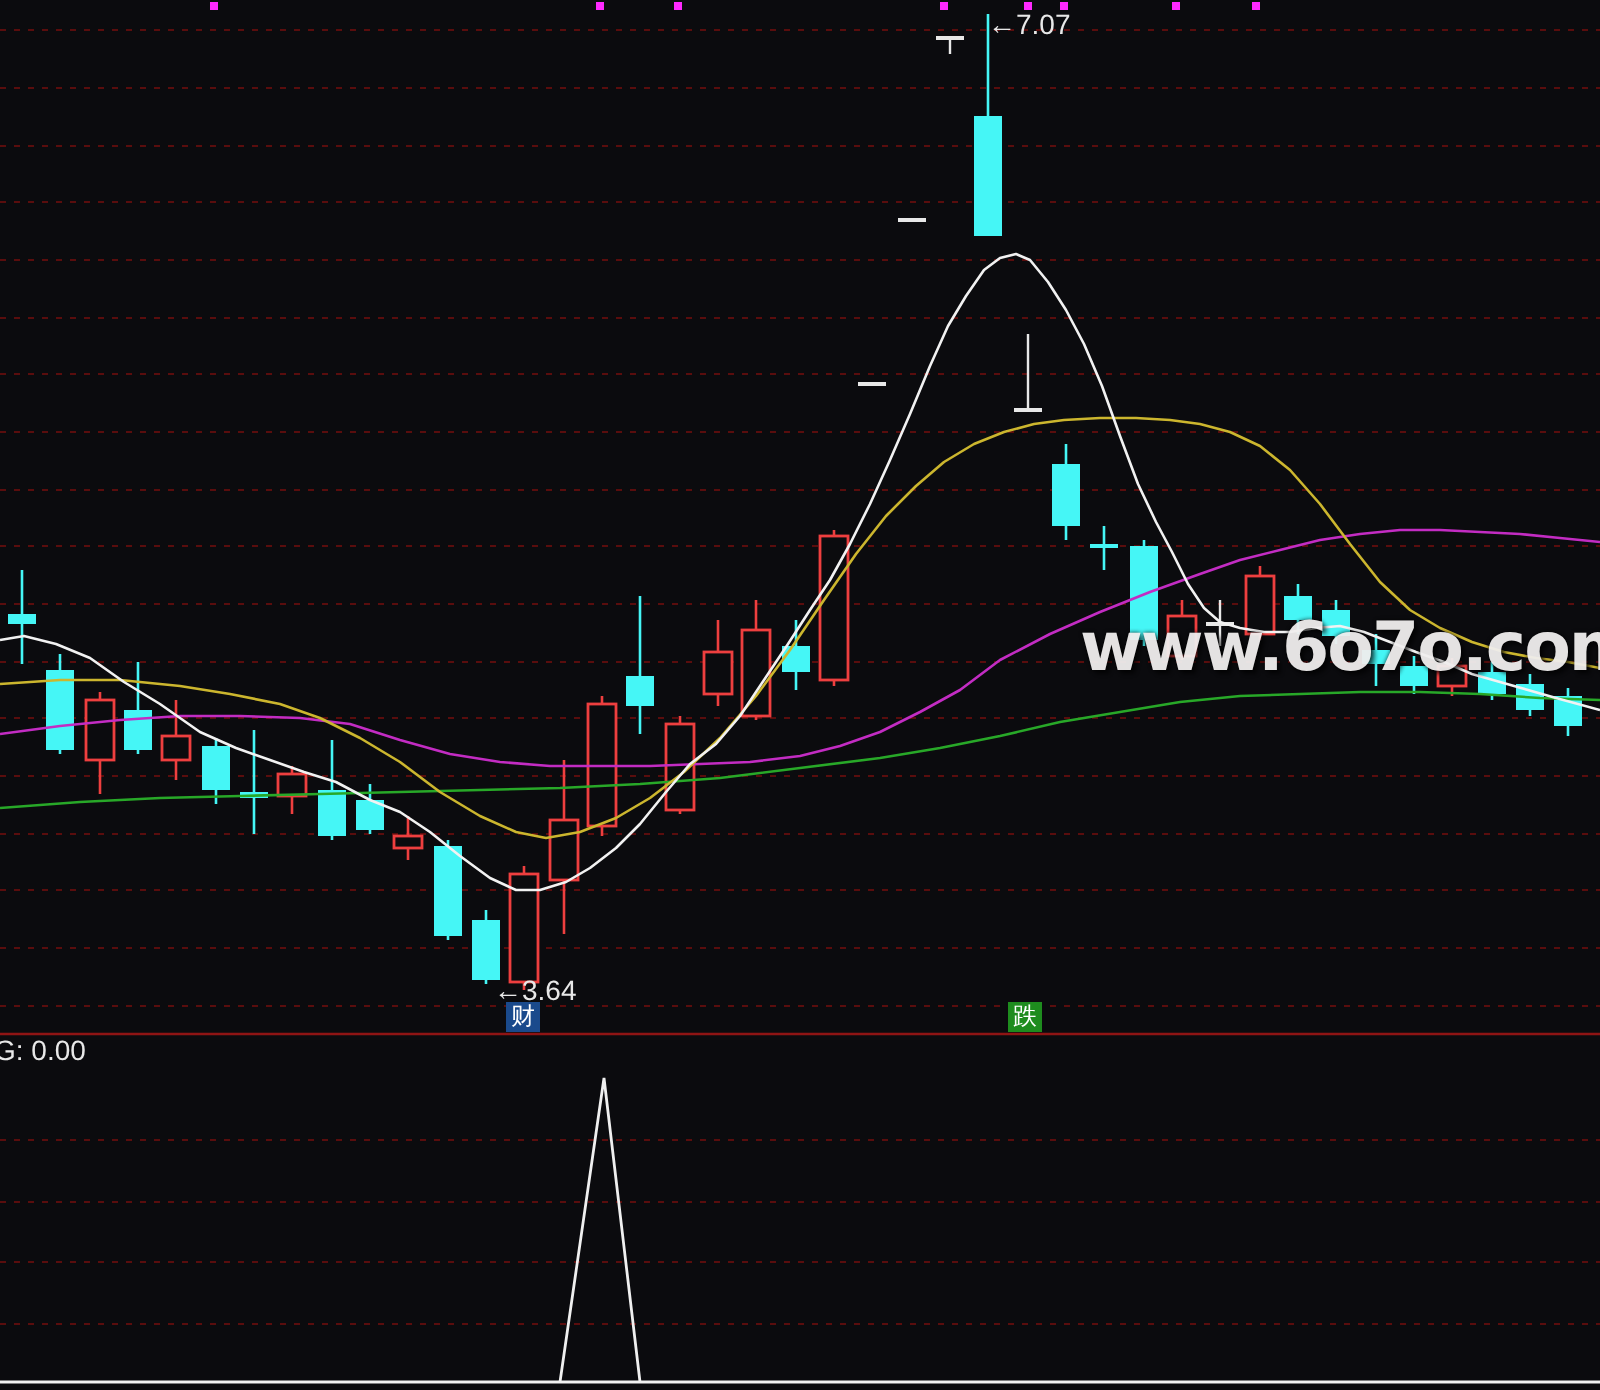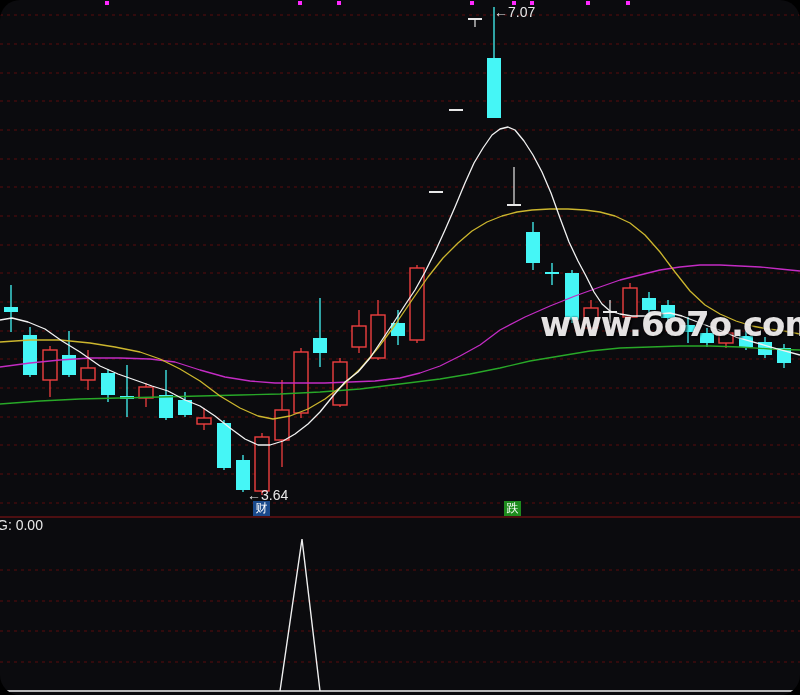--- a/index.html
+++ b/index.html
@@ -1,17 +1,17 @@
 <!DOCTYPE html>
 <html><head>
 <meta charset="utf-8">
 <style>
   html,body{margin:0;padding:0;background:#000;}
   .stage{position:relative;width:800px;height:695px;background:#0b0b0e;overflow:hidden;
-         font-family:"Liberation Sans",sans-serif;border-radius:20px;}
+         font-family:"Liberation Sans",sans-serif;}
   .stage svg{position:absolute;left:0;top:0;}
   .wm{position:absolute;left:540px;top:306px;width:260px;
       font-family:"DejaVu Sans",sans-serif;font-weight:bold;font-size:34px;line-height:36px;
       letter-spacing:-1px;color:#f0eeee;opacity:.95;
       text-shadow:0 0 2px rgba(0,0,0,.85),2px 2px 2px rgba(0,0,0,.6);white-space:nowrap;}
   .tag{position:absolute;width:17px;height:15px;font-size:12px;line-height:15px;
        text-align:center;color:#fff;font-family:"DejaVu Sans",sans-serif;}
   .tag-cai{left:253px;top:501px;background:#1a4a8c;}
   .tag-die{left:504px;top:501px;background:#1e8c1e;}
   .glabel{position:absolute;left:-3px;top:517px;font-size:14px;color:#e8e8e8;

